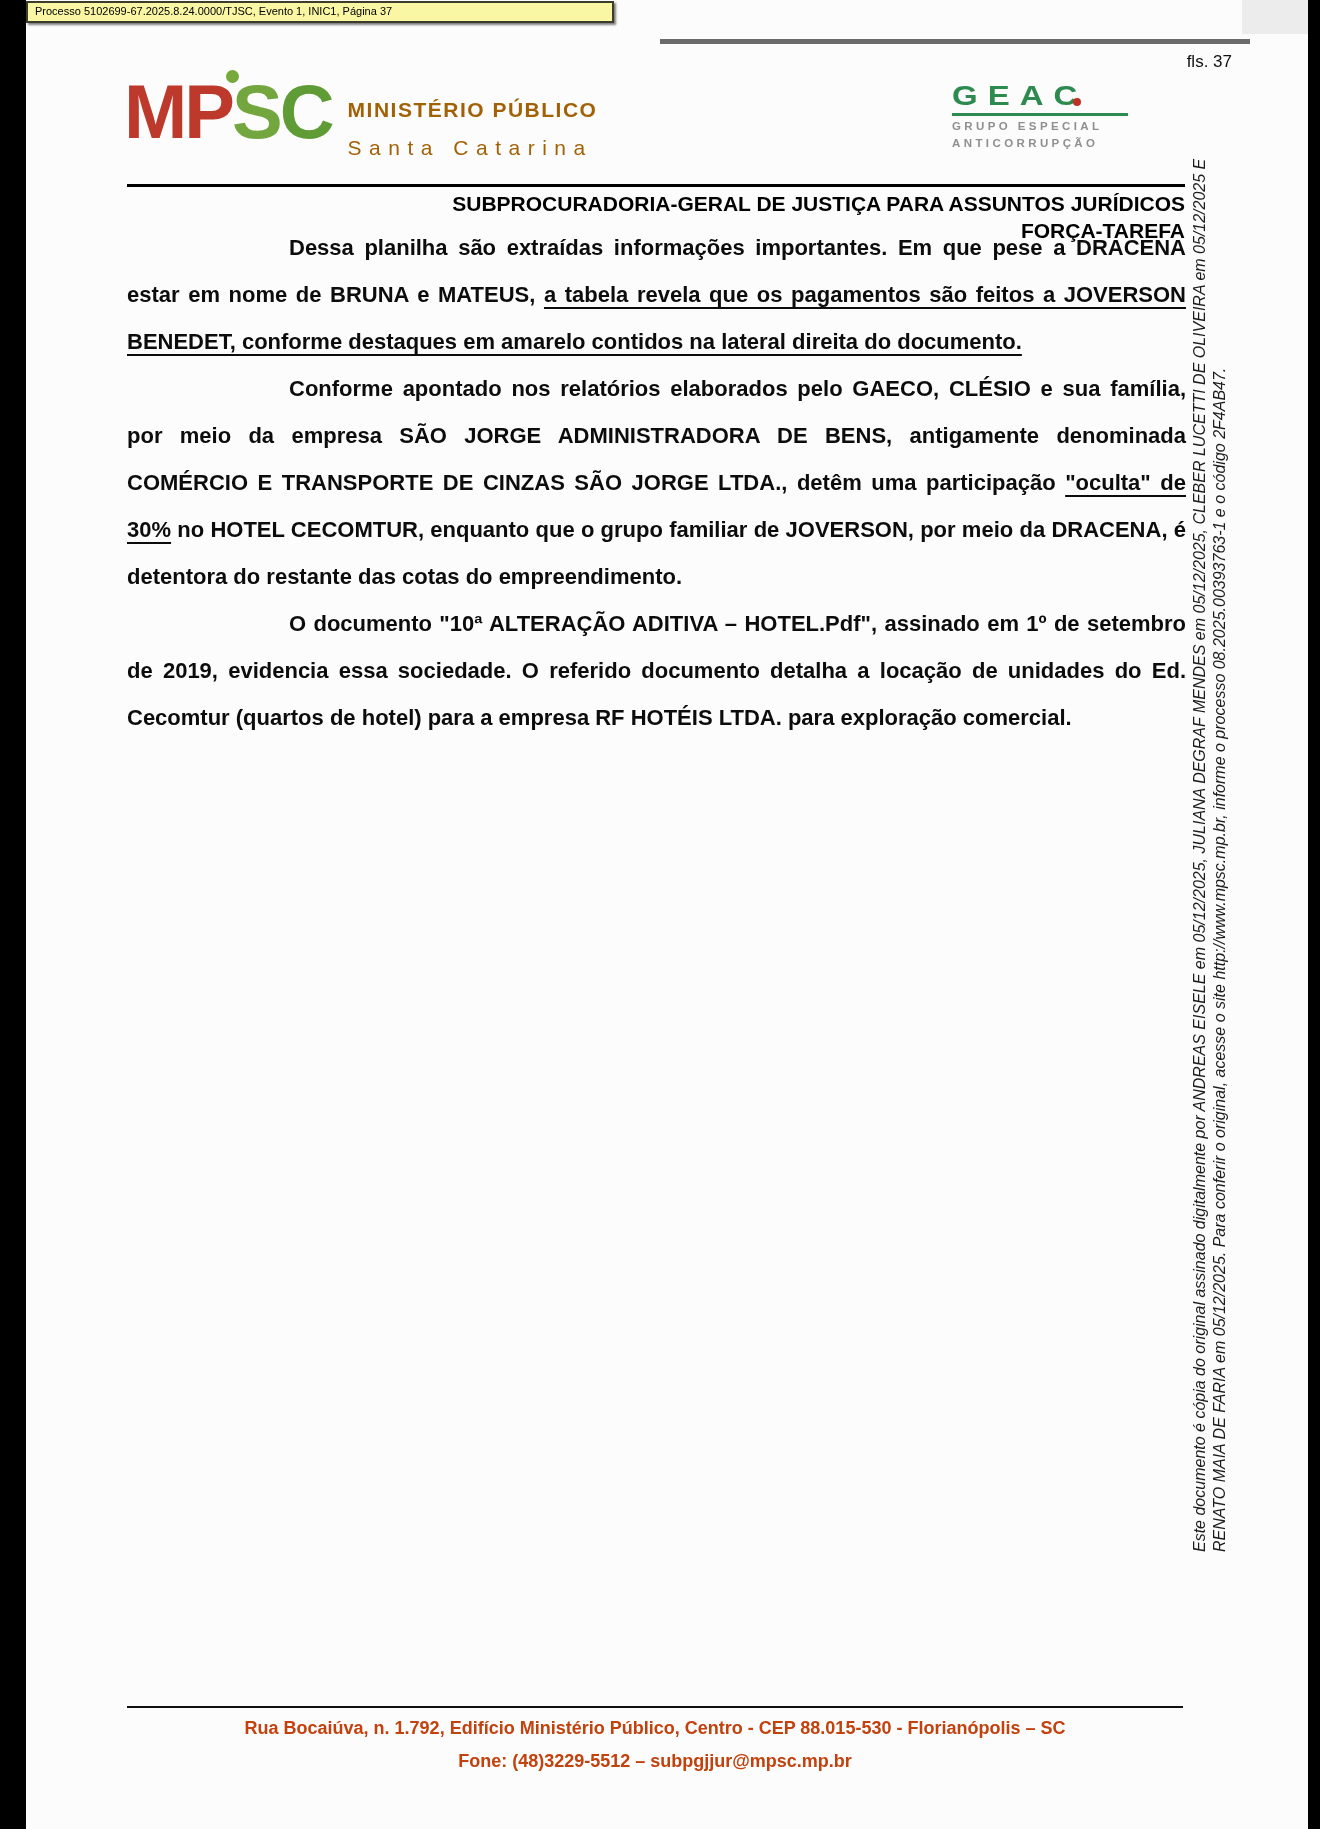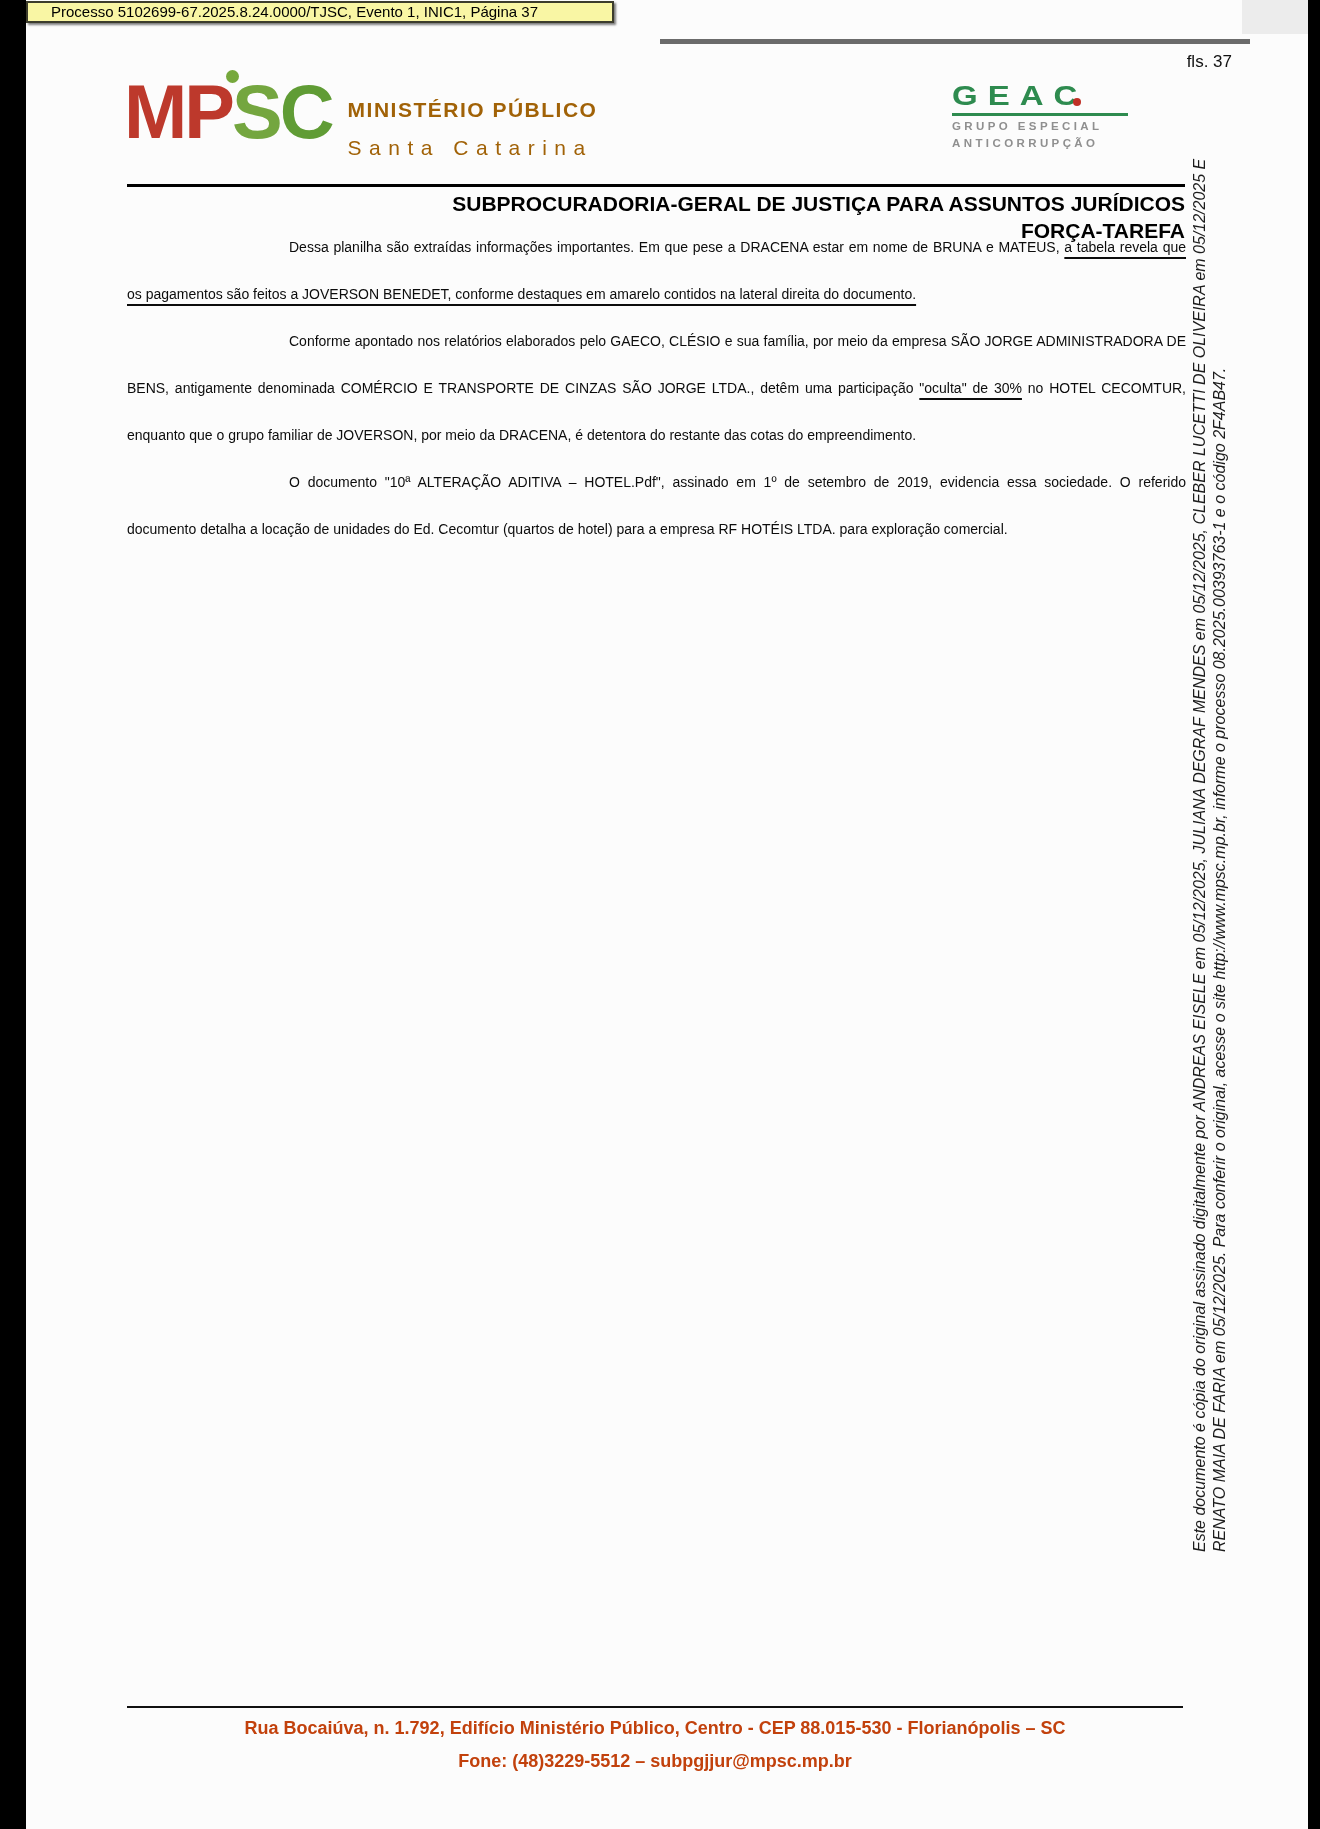--- a/index.html
+++ b/index.html
@@ -9,21 +9,21 @@
     background:#fcfcfc; font-family:"Liberation Sans", sans-serif; color:#0c0c0c;
   }
   .edge-left  { position:absolute; left:0; top:0; width:26px; height:1829px; background:#000; }
   .edge-right { position:absolute; left:1308px; top:0; width:12px; height:1829px; background:#000; }
   .scan-artifact { position:absolute; left:660px; top:39px; width:590px; height:5px; background:#2e2e2e; opacity:.7; }
   .corner-smudge { position:absolute; left:1242px; top:0; width:66px; height:34px; background:#ececec; }
 
   .banner {
     position:absolute; left:26px; top:1px; width:588px; height:22px;
     background:#f9f6a4; border:2px solid #3c3c2c; box-shadow:2px 2px 2px rgba(0,0,0,.5);
-    font-size:15px; line-height:17px; padding-left:23px; color:#000; white-space:nowrap;
+    font-size:11px; line-height:17px; padding-left:7px; color:#000; white-space:nowrap;
   }
   .folio { position:absolute; right:88px; top:52px; font-size:17px; color:#111; }
 
   
   .mpsc { position:absolute; left:124px; top:74px; display:flex; }
   .mpsc-acronym { position:relative; font-size:76px; line-height:76px; font-weight:800; letter-spacing:-3px; }
   .mpsc-dot { position:absolute; left:102px; top:-4px; width:13px; height:13px; border-radius:50%; background:#76a83c; }
   .mpsc-text { margin-left:16px; padding-top:24px; color:#a16207; }
   .mpsc-text .l1 { font-size:21px; font-weight:700; letter-spacing:1.5px; line-height:24px; }
   .mpsc-text .l2 { font-size:21px; letter-spacing:7.5px; line-height:24px; margin-top:14px; }
@@ -32,21 +32,21 @@
   .geac { position:absolute; left:952px; top:82px; width:200px; }
   .geac-word { position:relative; font-size:33px; line-height:33px; font-weight:800; letter-spacing:10px; color:#2e8b4f; transform:scaleY(.82); transform-origin:left top; }
   .geac-reddot { position:absolute; left:121px; top:16px; width:8px; height:8px; border-radius:50%; background:#c03026; }
   .geac-line { width:176px; height:3px; background:#2e8b4f; margin-top:-2px; }
   .geac-sub { margin-top:4px; color:#8f8f8f; font-size:11.5px; letter-spacing:3.4px; line-height:13px; font-weight:700; }
 
   .header-rule { position:absolute; left:127px; top:184px; width:1058px; height:3px; background:#000; }
   .header-text { position:absolute; left:127px; top:190px; width:1058px; text-align:right; font-weight:700; font-size:21px; line-height:27px; color:#000; }
 
   .body-text { position:absolute; left:127px; top:224px; width:1059px; }
-  .body-text p { font-size:14px; line-height:47px; text-align:justify; text-indent:162px; color:#0c0c0c; }
+  .body-text p { font-size:22px; line-height:47px; text-align:justify; text-indent:162px; color:#0c0c0c;font-weight:bold; }
   .body-text .u { text-decoration:underline; text-decoration-thickness:2px; text-underline-offset:5px; }
 
   .vtext {
     position:absolute; left:1190px; top:1552px; width:1358px;
     transform:rotate(-90deg); transform-origin:0 0;
     font-style:italic; font-size:16px; line-height:20px; color:#1c1c1c; white-space:nowrap;
   }
 
   .footer-rule { position:absolute; left:127px; top:1706px; width:1056px; height:2px; background:#111; }
   .footer { position:absolute; left:127px; top:1712px; width:1056px; text-align:center; font-weight:700; font-size:18px; line-height:33px; color:#c2410c; }

